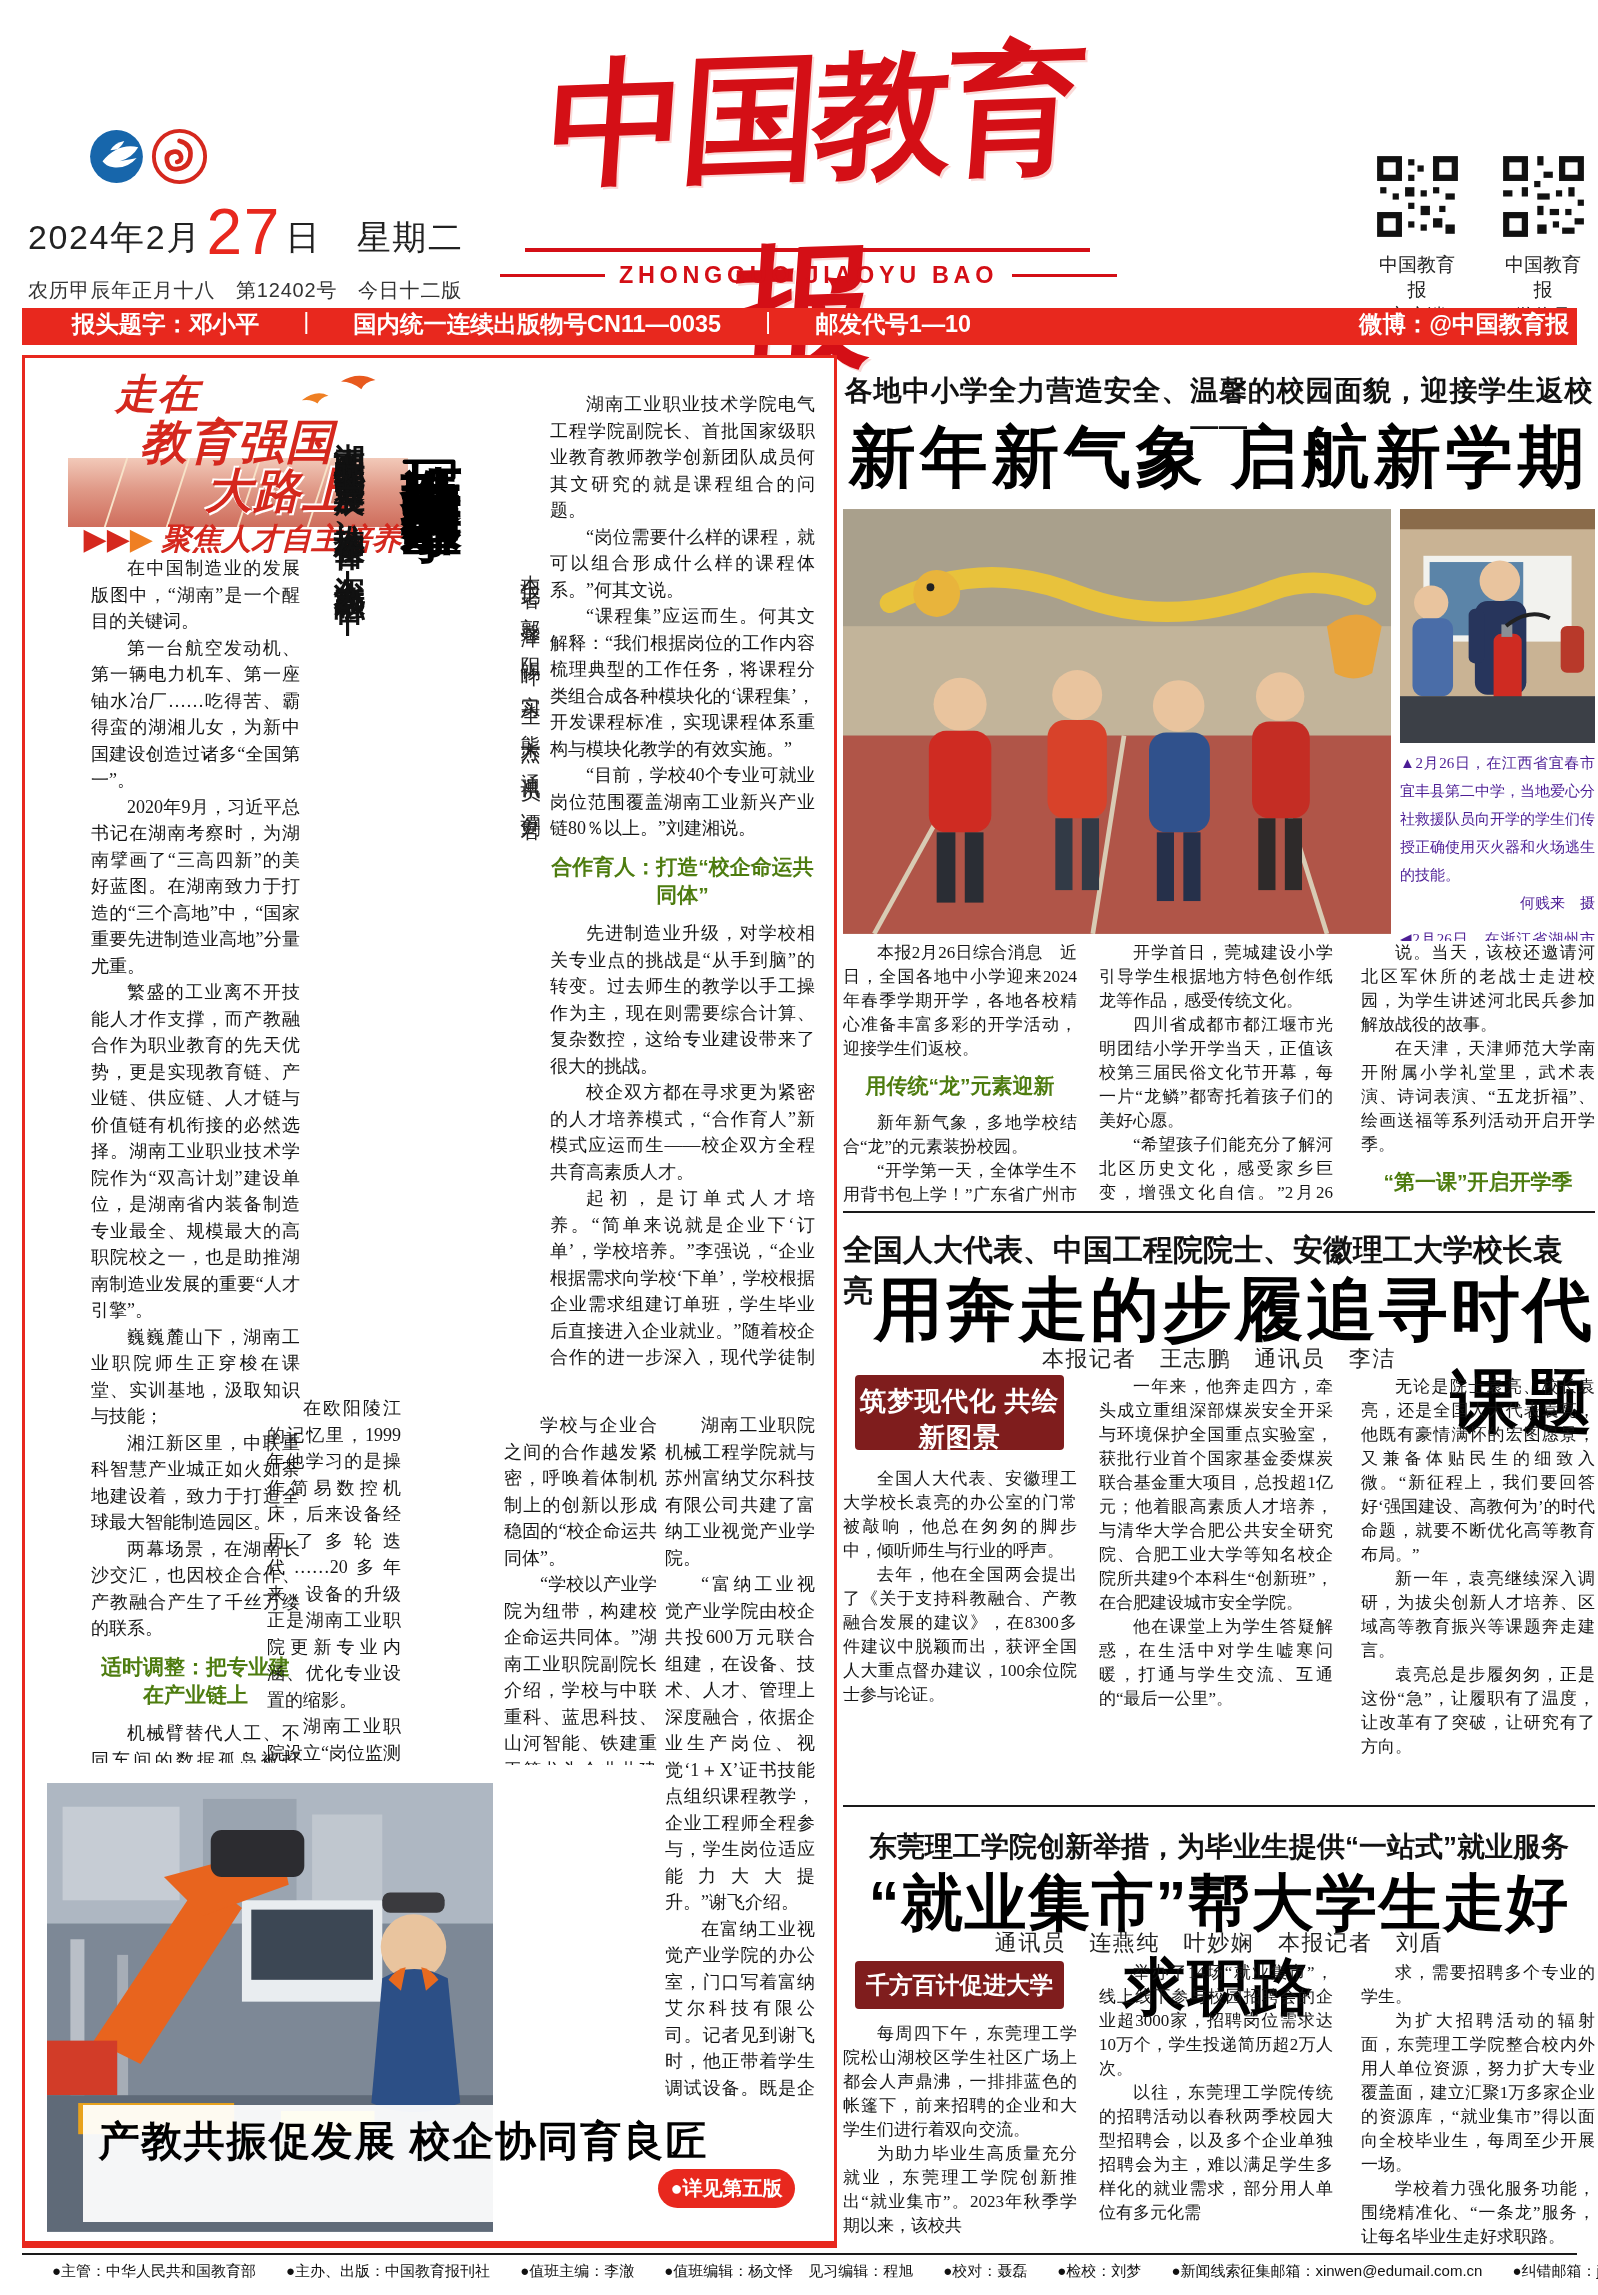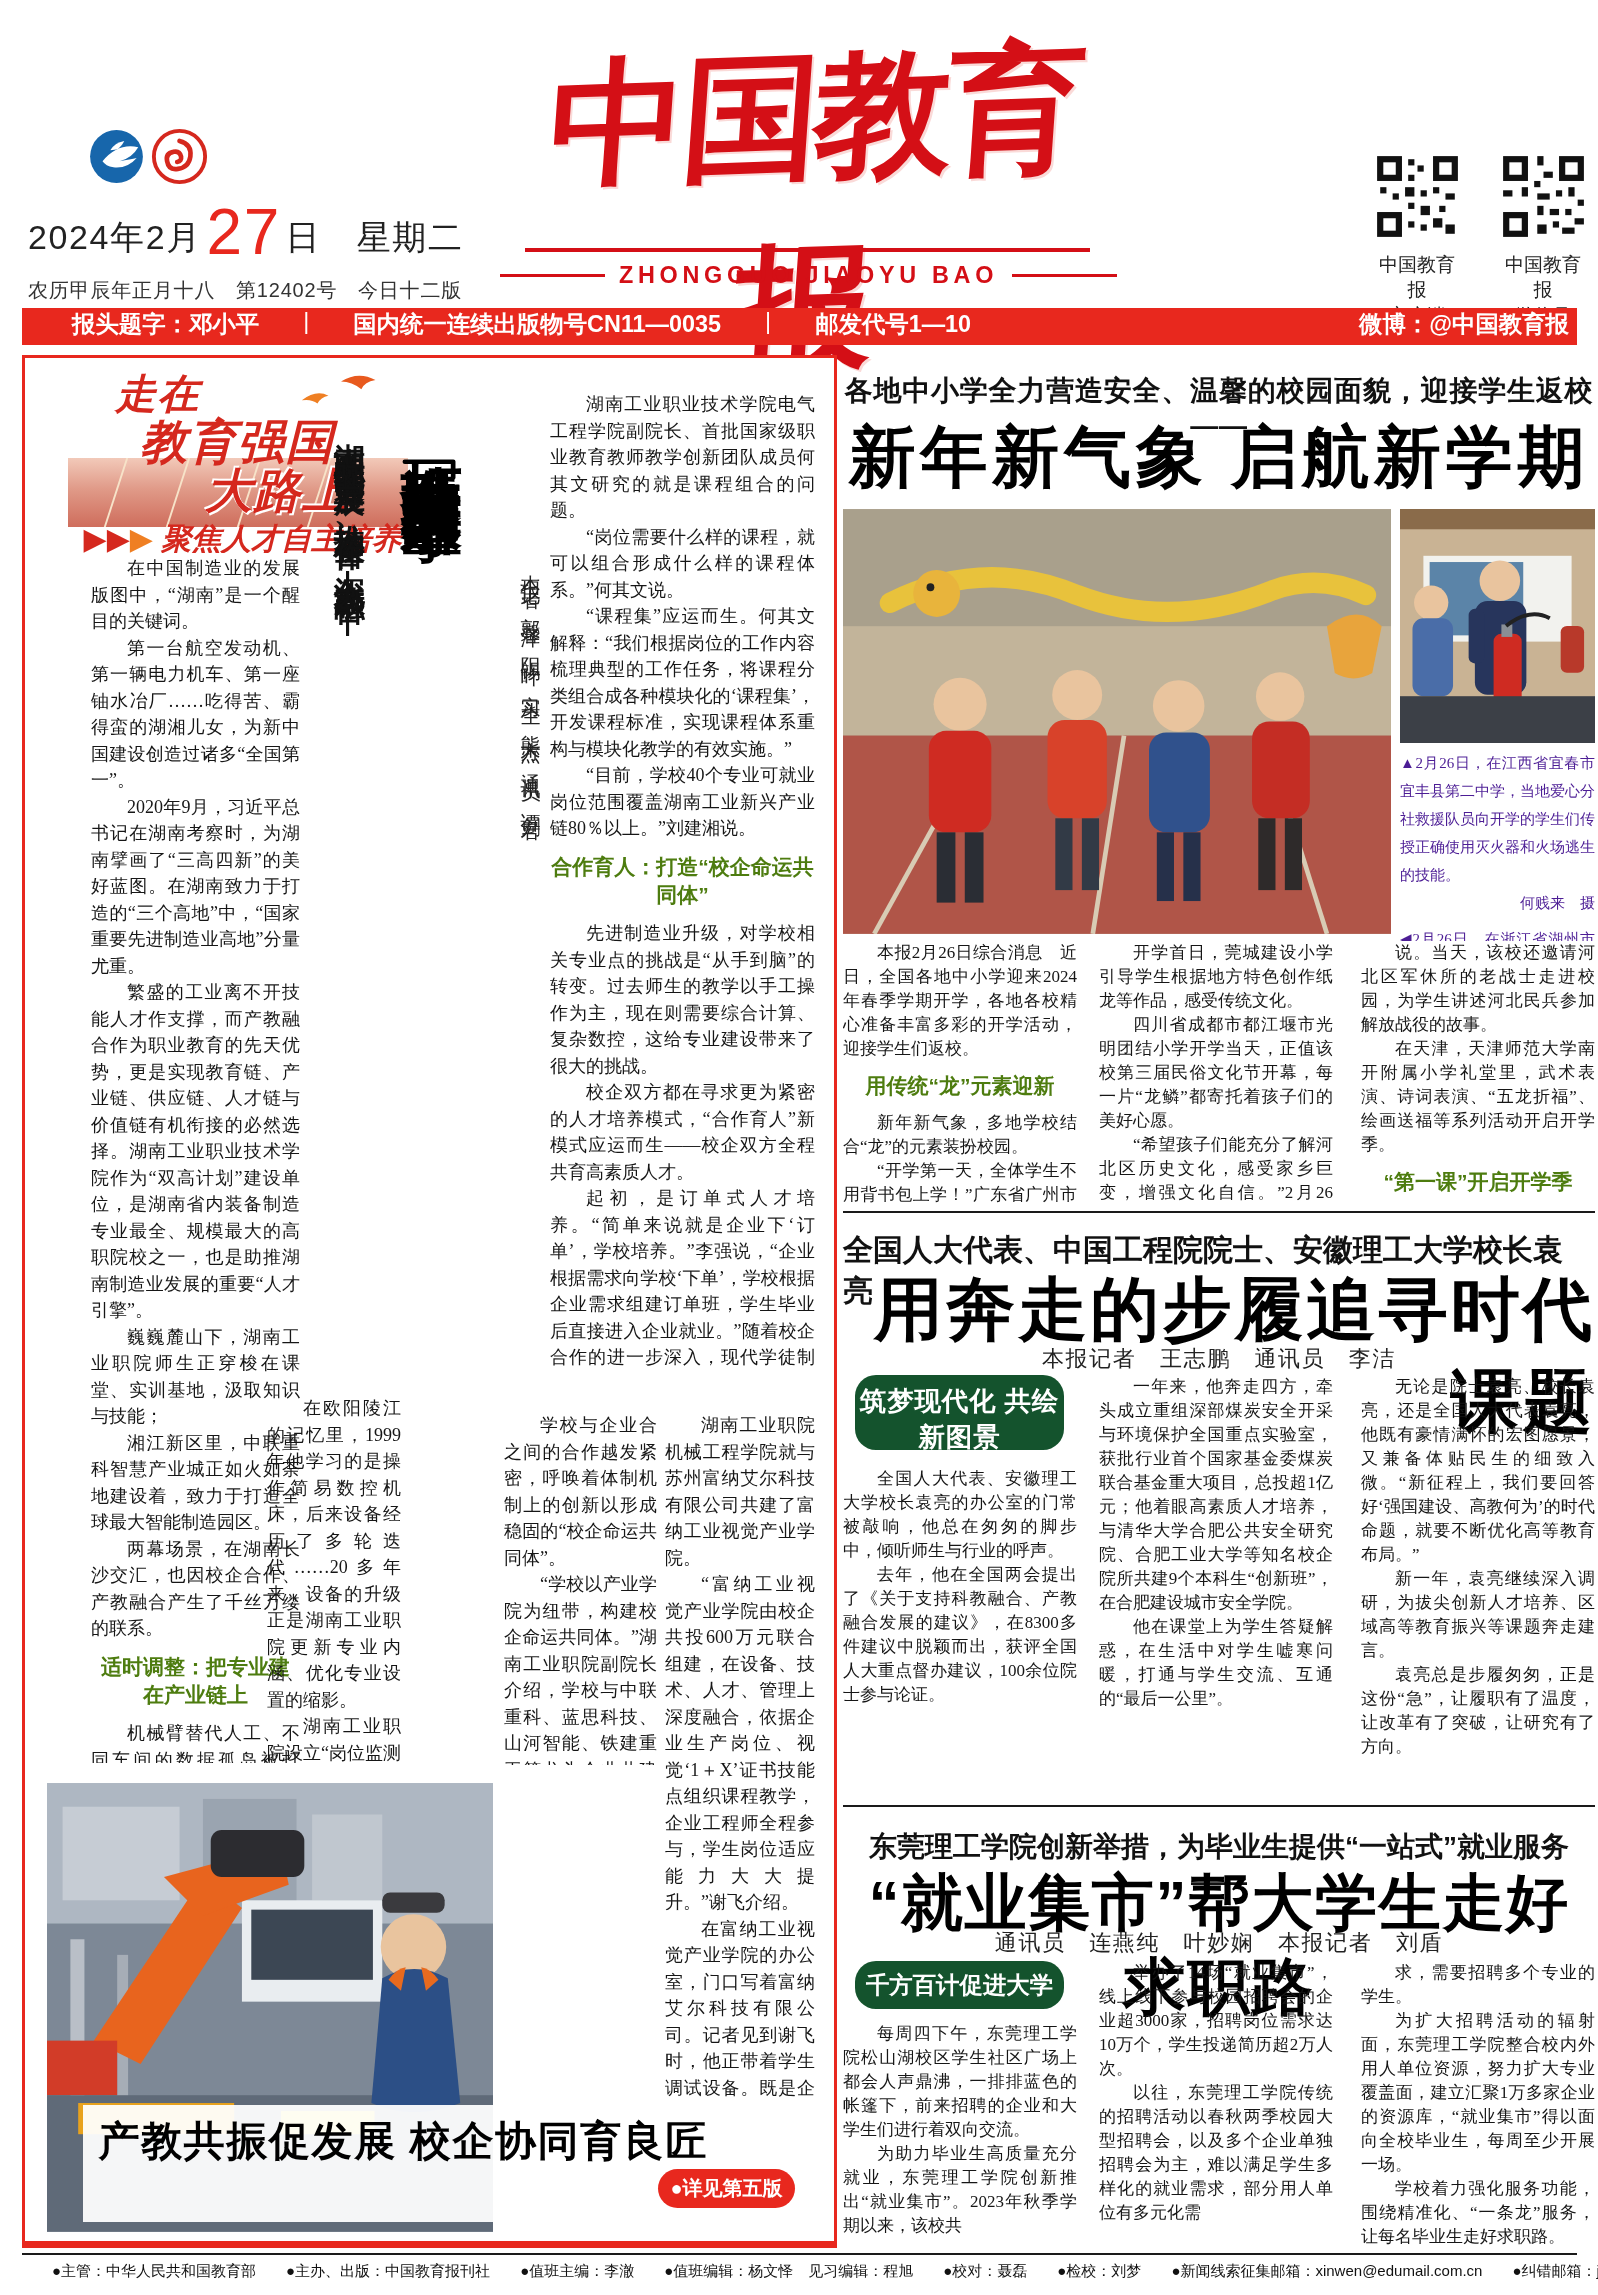--- a/index.html
+++ b/index.html
@@ -87,21 +87,21 @@
   .a-col{position:absolute;overflow:hidden;font-size:17px;line-height:24px;text-align:justify;color:#161616;}
   #a1c1{left:843px;top:941px;width:234px;height:265px;}
   #a1c2{left:1099px;top:941px;width:234px;height:265px;}
   #a1c3{left:1361px;top:941px;width:234px;height:265px;}
   .hdiv{left:843px;width:752px;height:2.3px;background:#1a1a1a;}
   #div1{top:1211px;} #div2{top:1805px;}
   #a2-kicker{left:843px;top:1230px;width:752px;font-size:30px;}
   #a2-headline{left:843px;top:1264px;width:752px;text-align:right;font-size:69px;letter-spacing:3.1px;}
   .byline{font-size:22px;color:#222;text-align:center;letter-spacing:1.6px;}
   #a2-byline{left:843px;top:1344px;width:752px;}
-  .badge{background:#14532d;color:#fff;text-align:center;border-radius:21px;
+  .badge{background:#7f1d1d;color:#fff;text-align:center;border-radius:4px;
       font-family:"Liberation Sans","DejaVu Sans",sans-serif;}
   #a2-badge{left:855px;top:1375px;width:209px;height:75px;padding-top:7.8px;box-sizing:border-box;}
   #a2-badge .b1{font-size:26.5px;font-weight:900;letter-spacing:0.8px;}
   #a2-badge .b2{font-size:19px;margin-top:3.1px;}
   #a2c1{left:843px;top:1467px;width:234px;height:328px;}
   #a2c2{left:1099px;top:1375px;width:234px;height:420px;}
   #a2c3{left:1361px;top:1375px;width:234px;height:420px;}
   #a3-kicker{left:843px;top:1828px;width:752px;text-align:center;font-size:28px;}
   #a3-headline{left:843px;top:1861px;width:752px;text-align:center;font-size:62px;letter-spacing:1.6px;}
   #a3-byline{left:843px;top:1928px;width:752px;}

